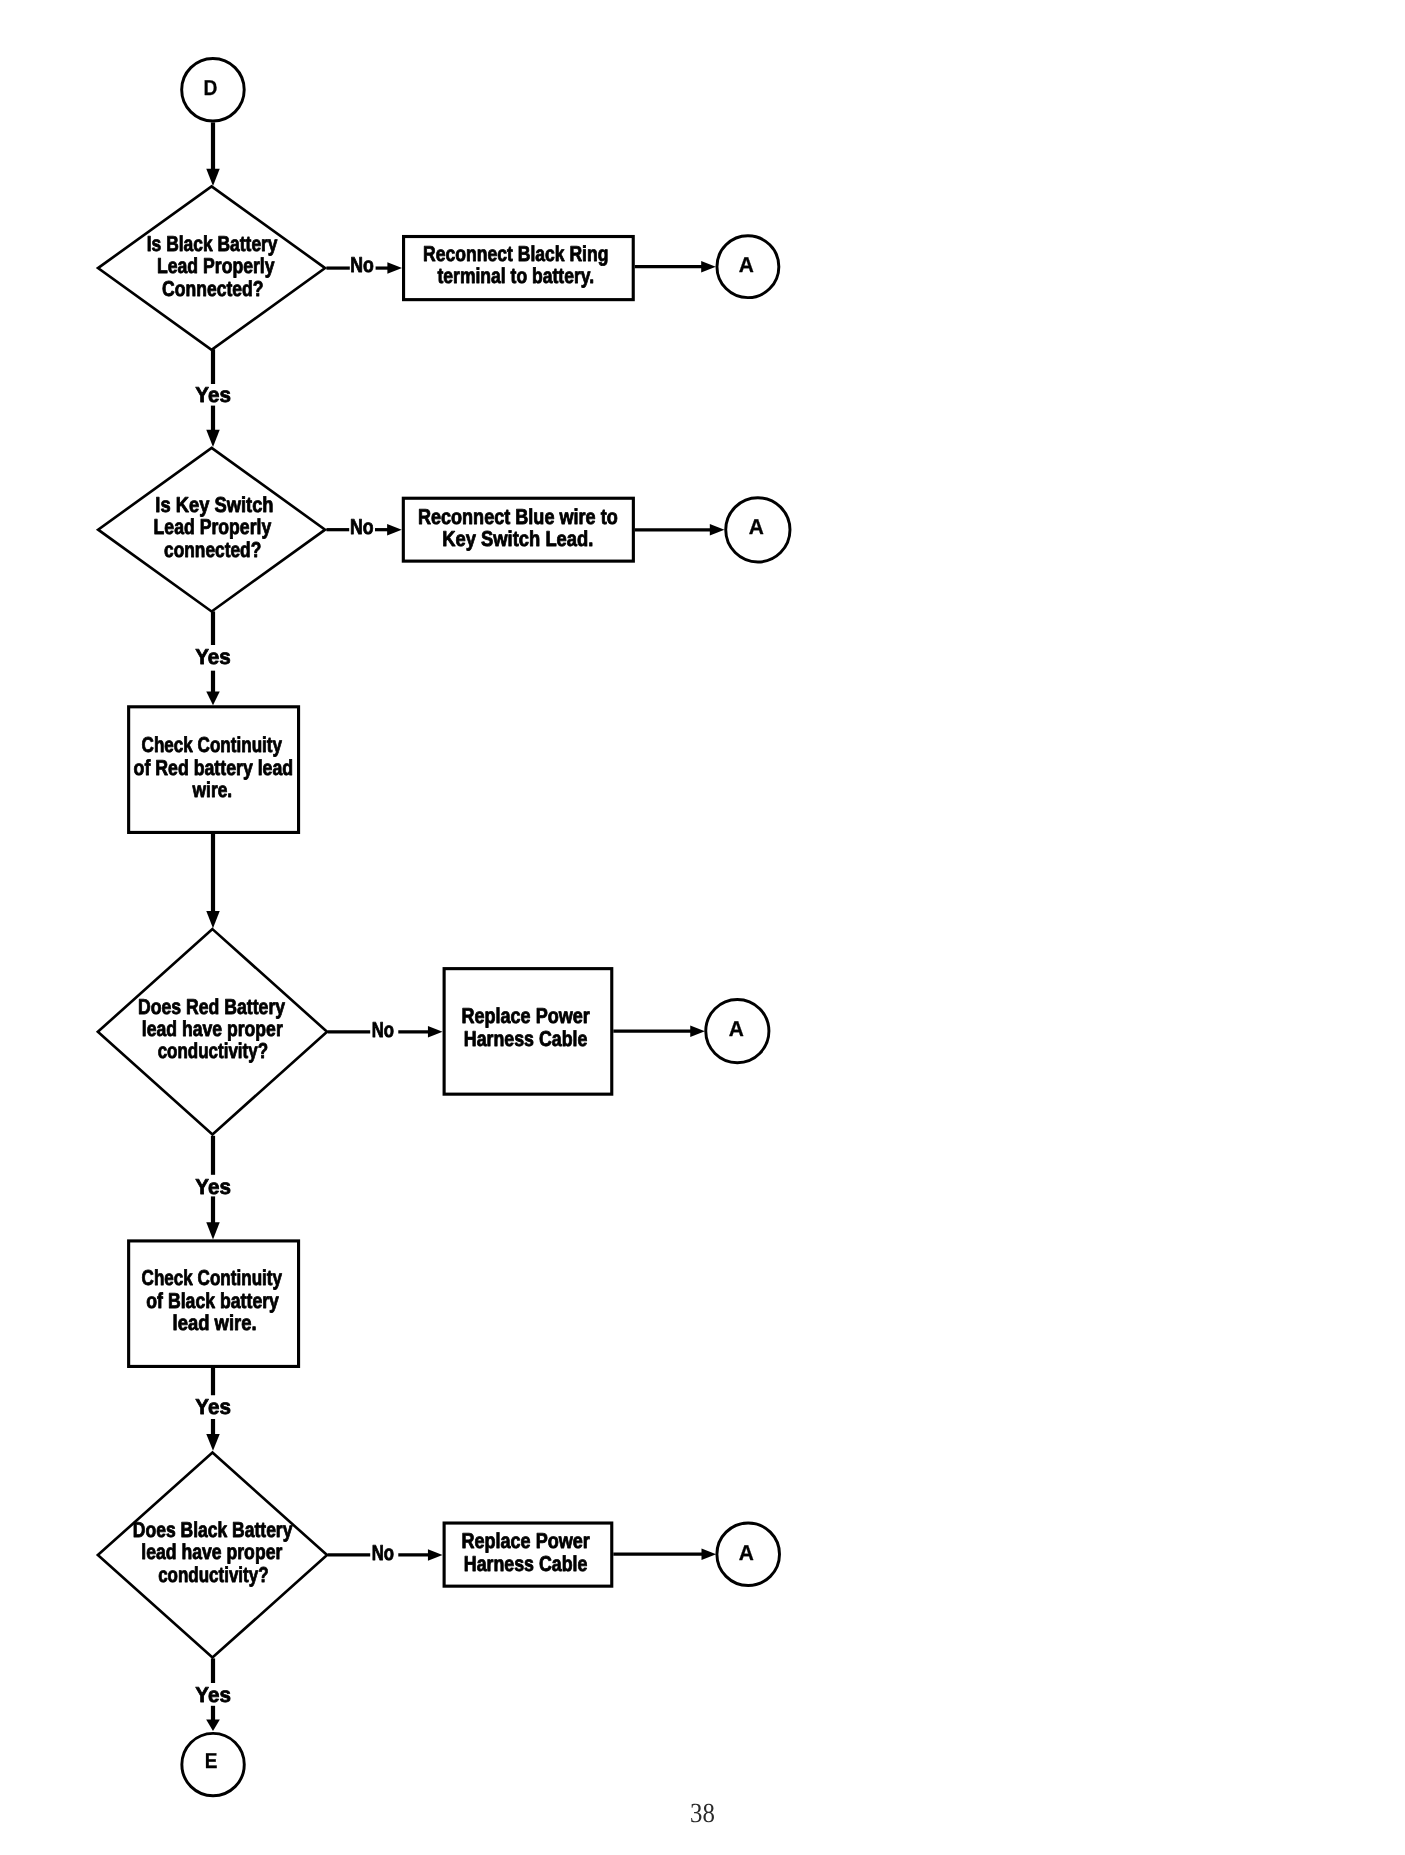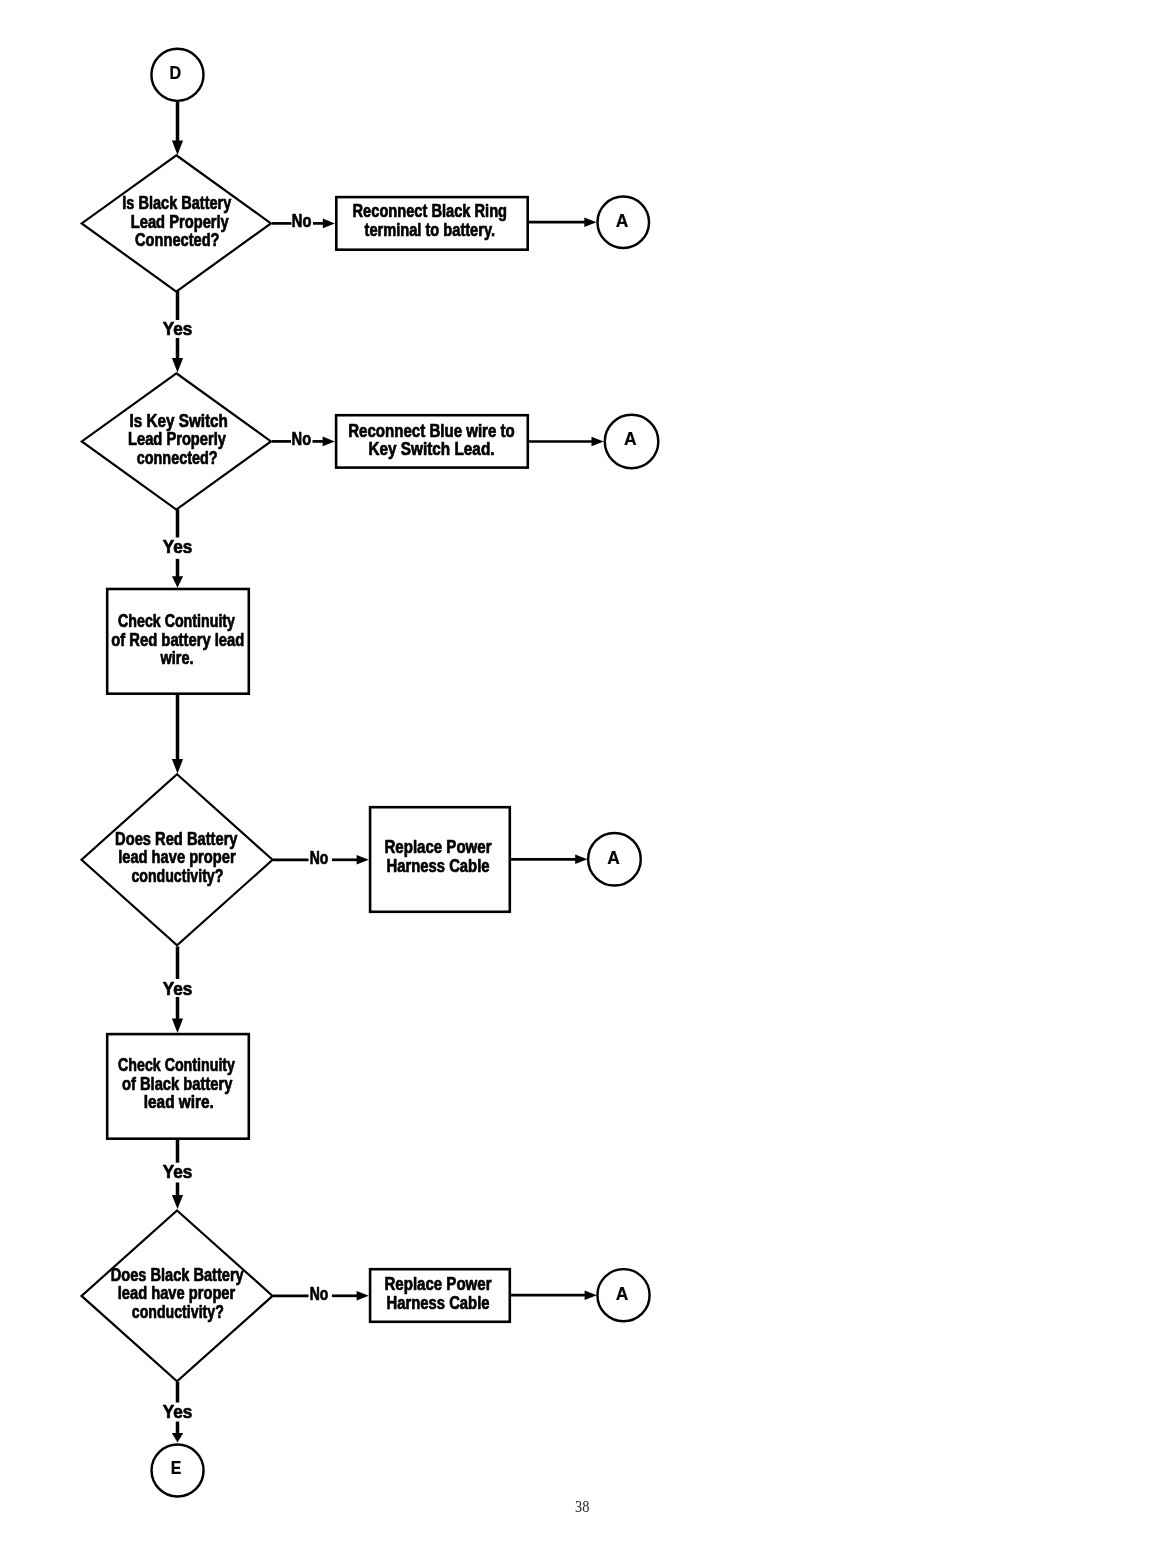--- a/index.html
+++ b/index.html
@@ -22,21 +22,21 @@
   svg#flowchart .conn .ah { fill:#000000; stroke:none; }
   svg#flowchart text {
     font-family:"Liberation Sans", sans-serif; font-weight:bold;
     font-size:18.0px; fill:#000000; text-anchor:middle; white-space:pre;
     stroke:#000000; stroke-width:0.7px; paint-order:stroke fill;
     stroke-linejoin:round;
   }
   svg#flowchart text.cn { stroke-width:0.22px; }
   .page-number {
     position:absolute; left:0px; top:1498px; width:1171px; text-align:left;
-    font-family:"Liberation Serif", serif; font-size:16px; color:#2a2a2a;
+    font-family:"Liberation Serif", serif; font-size:23px; color:#2a2a2a;
   }
   .page-number span {
     display:inline-block; transform:scaleX(0.90); transform-origin:left top;
     margin-left:575.0px;
   }
 </style>
 </head>
 <body>
 
 <svg id="flowchart" viewBox="0 0 1171 1546" width="1171" height="1546">

